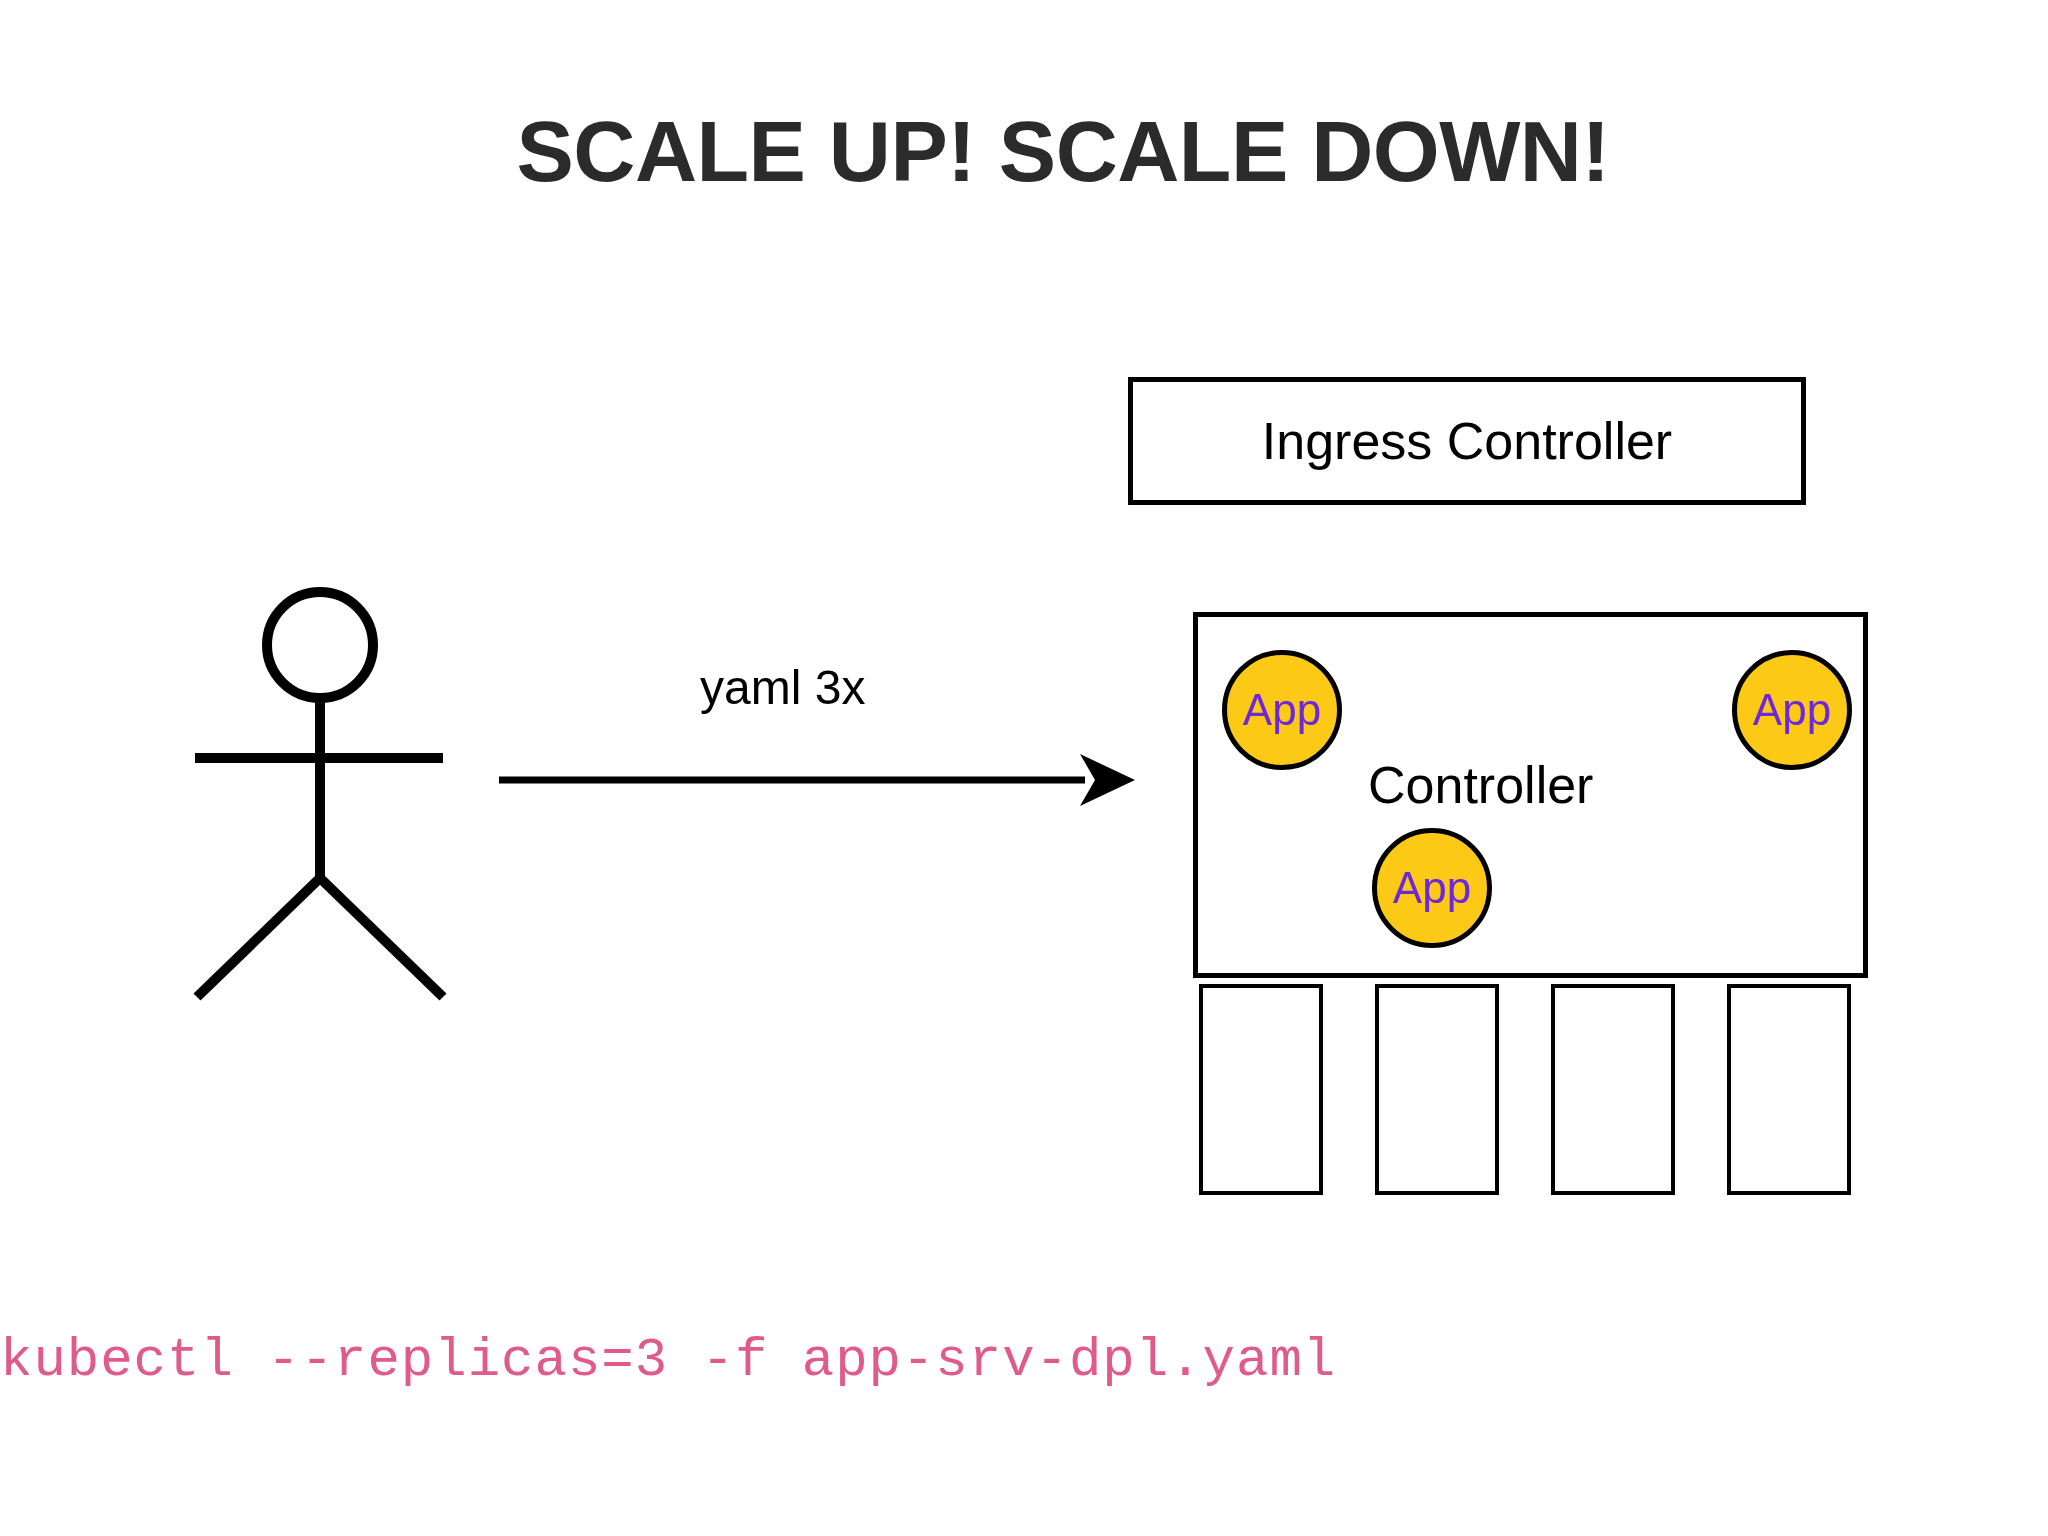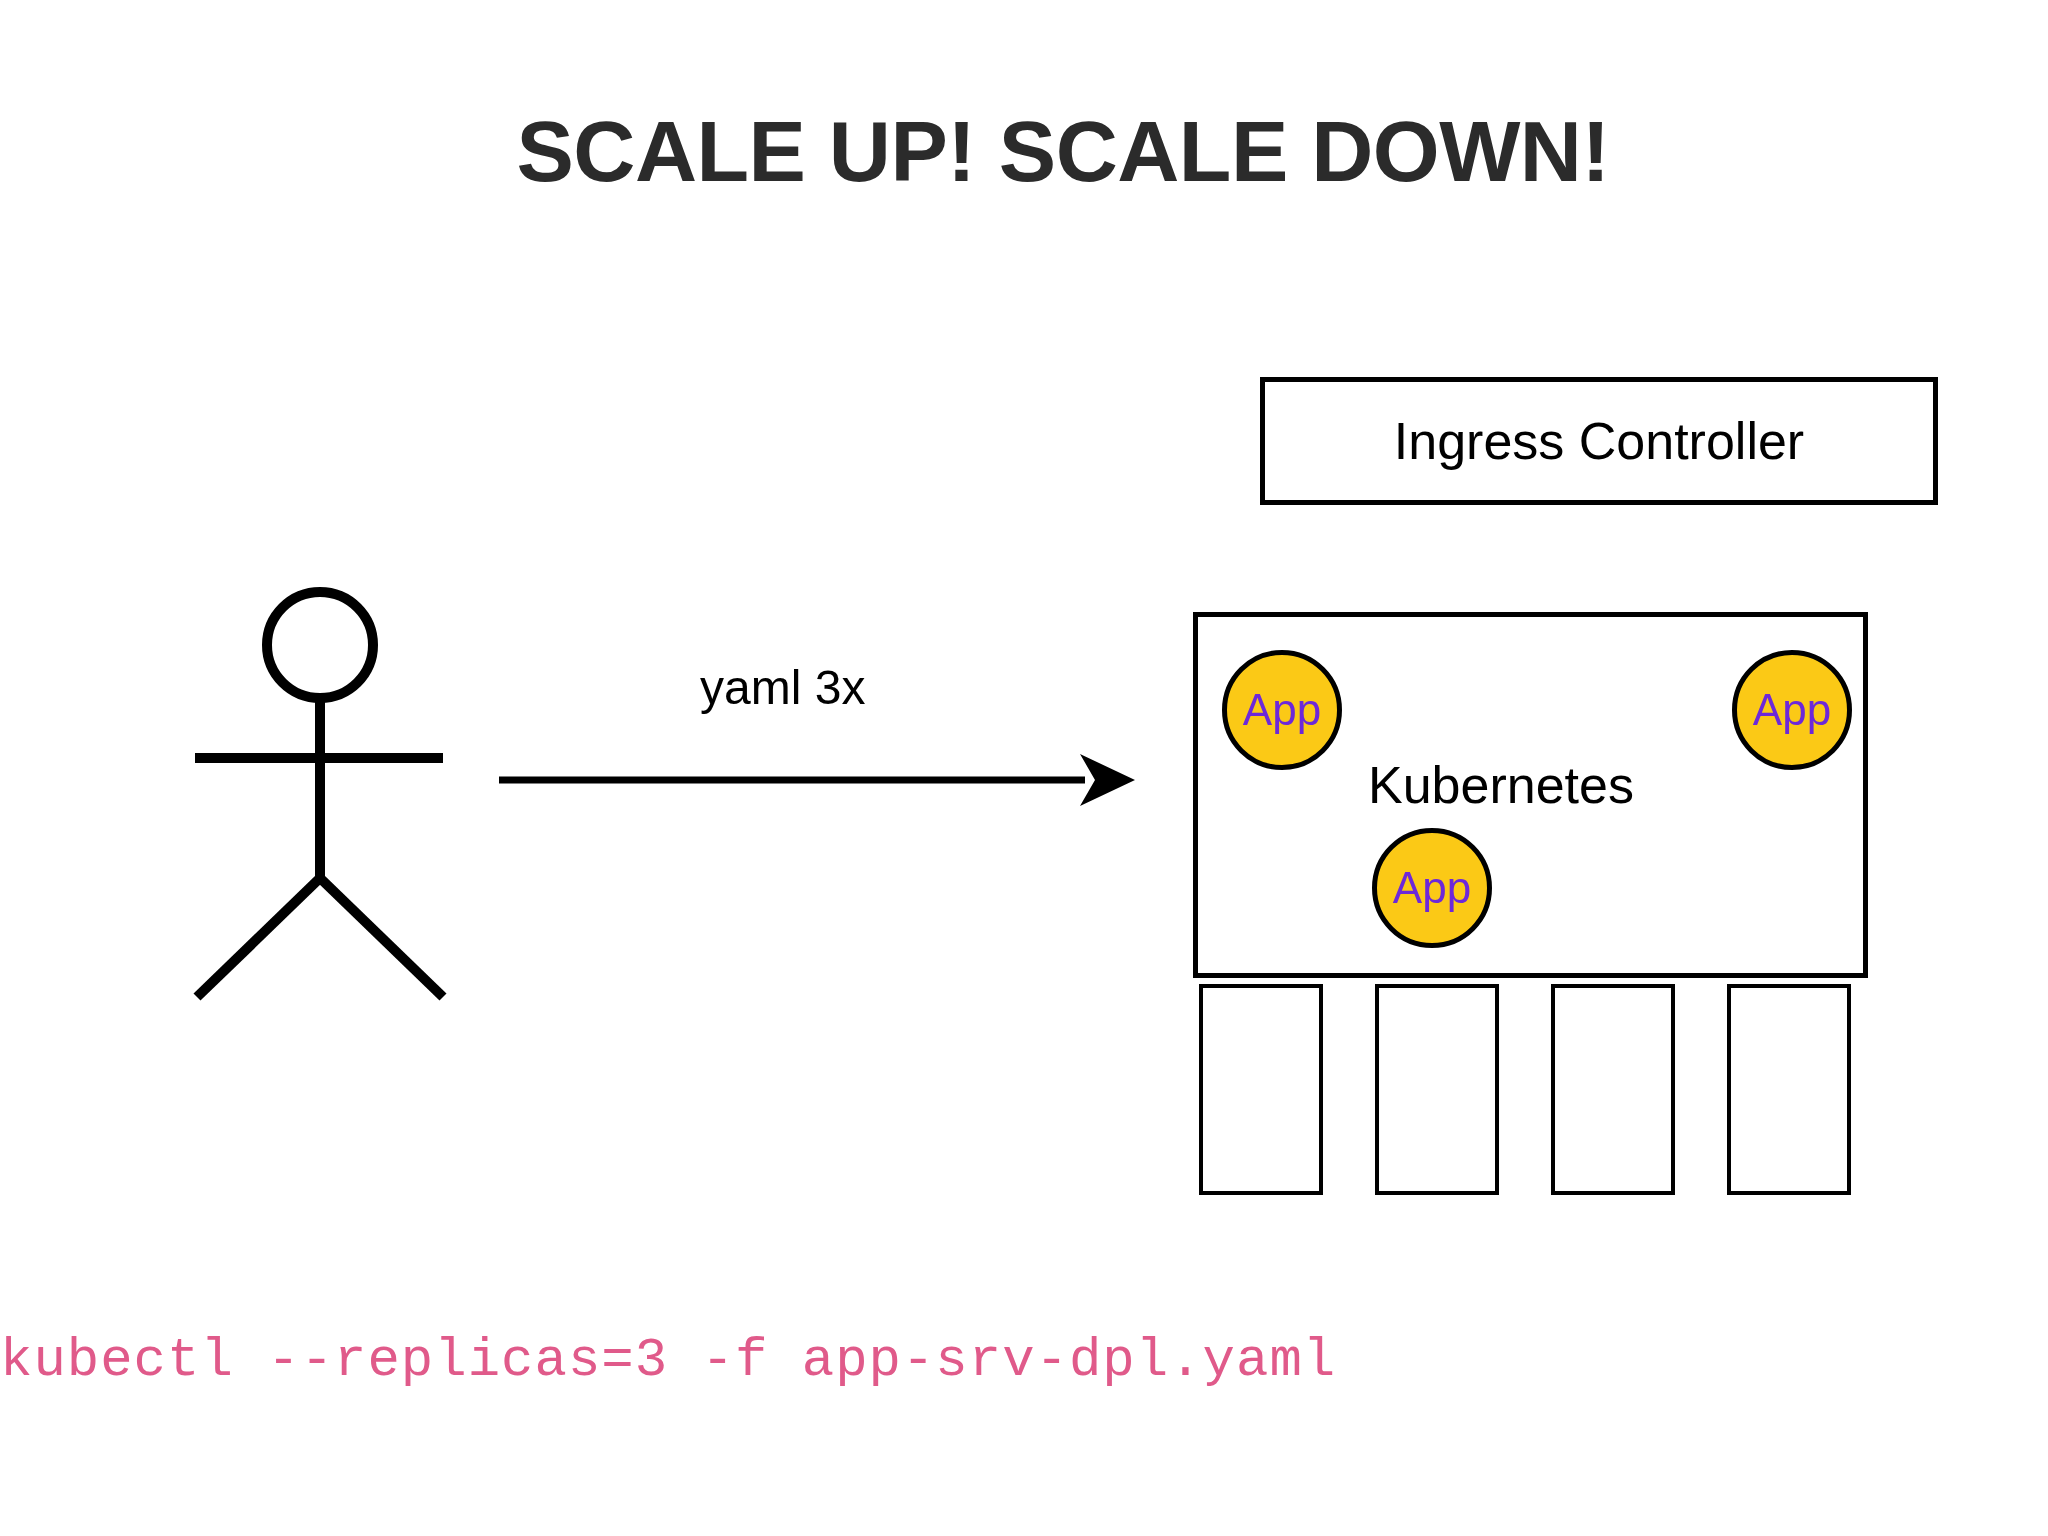--- a/index.html
+++ b/index.html
@@ -69,21 +69,21 @@
 
   
   .plain-box {
     position: absolute;
     background: #ffffff;
     border: 5px solid #000000;
     box-sizing: border-box;
   }
 
   #ingress-box {
-    left: 1260px;
+    left: 1128px;
     top: 377px;
     width: 678px;
     height: 128px;
     display: flex;
     align-items: center;
     justify-content: center;
   }
   #ingress-label {
     font-size: 52px;
     color: #000000;
@@ -180,21 +180,21 @@
       <line x1="4" y1="40" x2="590" y2="40" stroke="#000000" stroke-width="7"></line>
       <polygon points="585,14 640,40 585,66 600,40" fill="#000000"></polygon>
     </svg>
   </div>
 
   <div id="ingress-box" class="plain-box">
     <span id="ingress-label">Ingress Controller</span>
   </div>
 
   <div id="kubernetes-box" class="plain-box"></div>
-  <div id="kubernetes-label">Kubernetes</div>
+  <div id="kubernetes-label">Controller</div>
 
   <div id="app-circle-1" class="app-circle" style="background: rgb(251, 201, 22);">
     <span class="app-text">App</span>
   </div>
   <div id="app-circle-2" class="app-circle" style="background: rgb(251, 201, 22);">
     <span class="app-text">App</span>
   </div>
   <div id="app-circle-3" class="app-circle" style="background: rgb(251, 201, 22);">
     <span class="app-text">App</span>
   </div>

